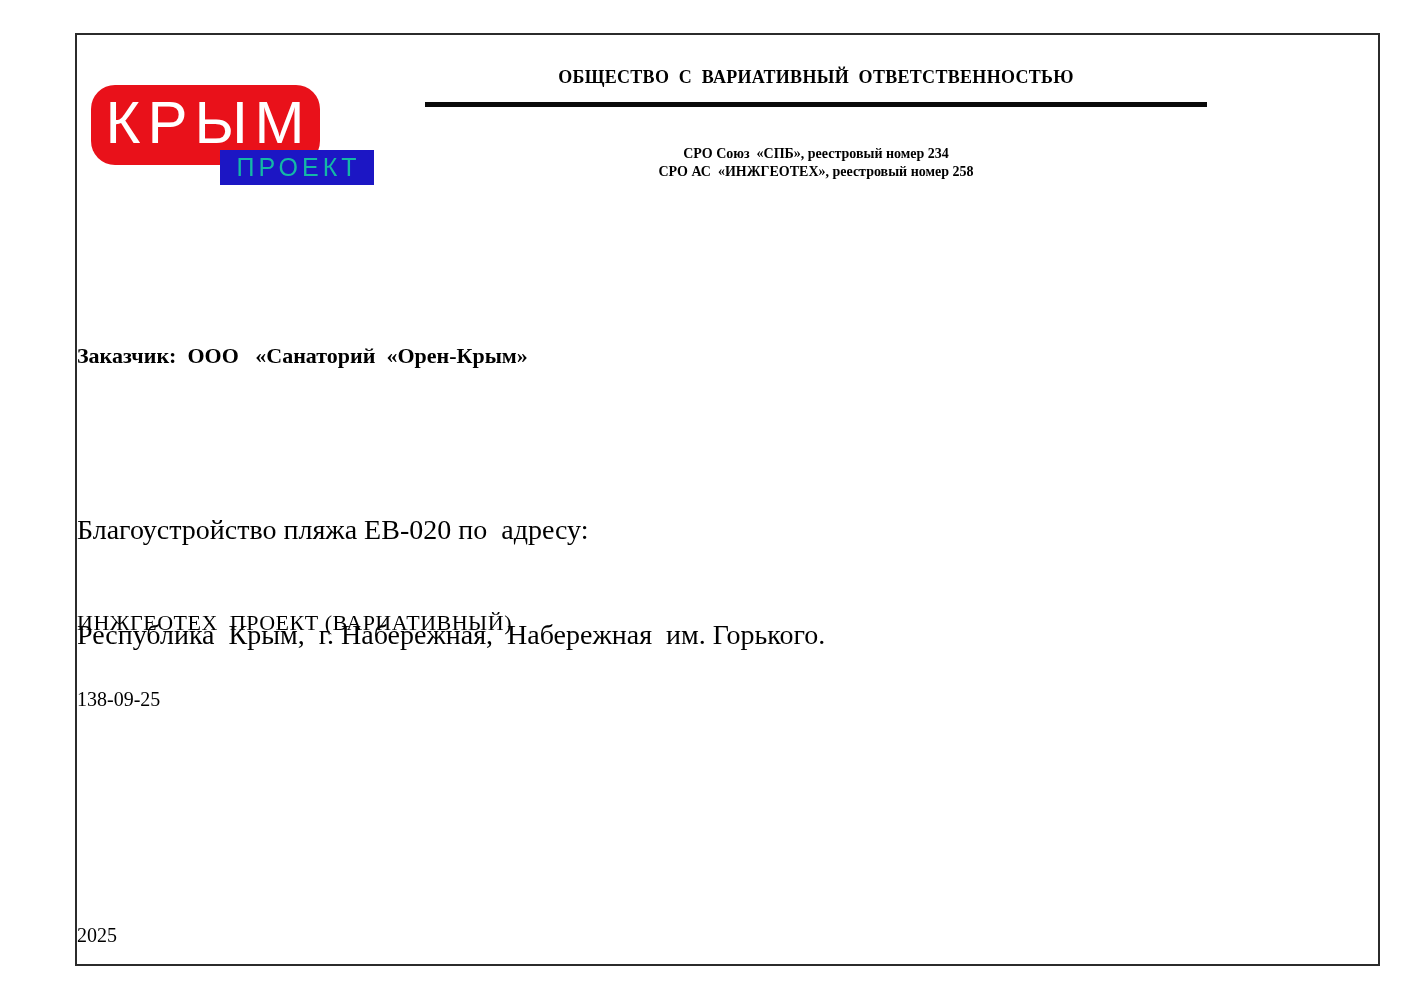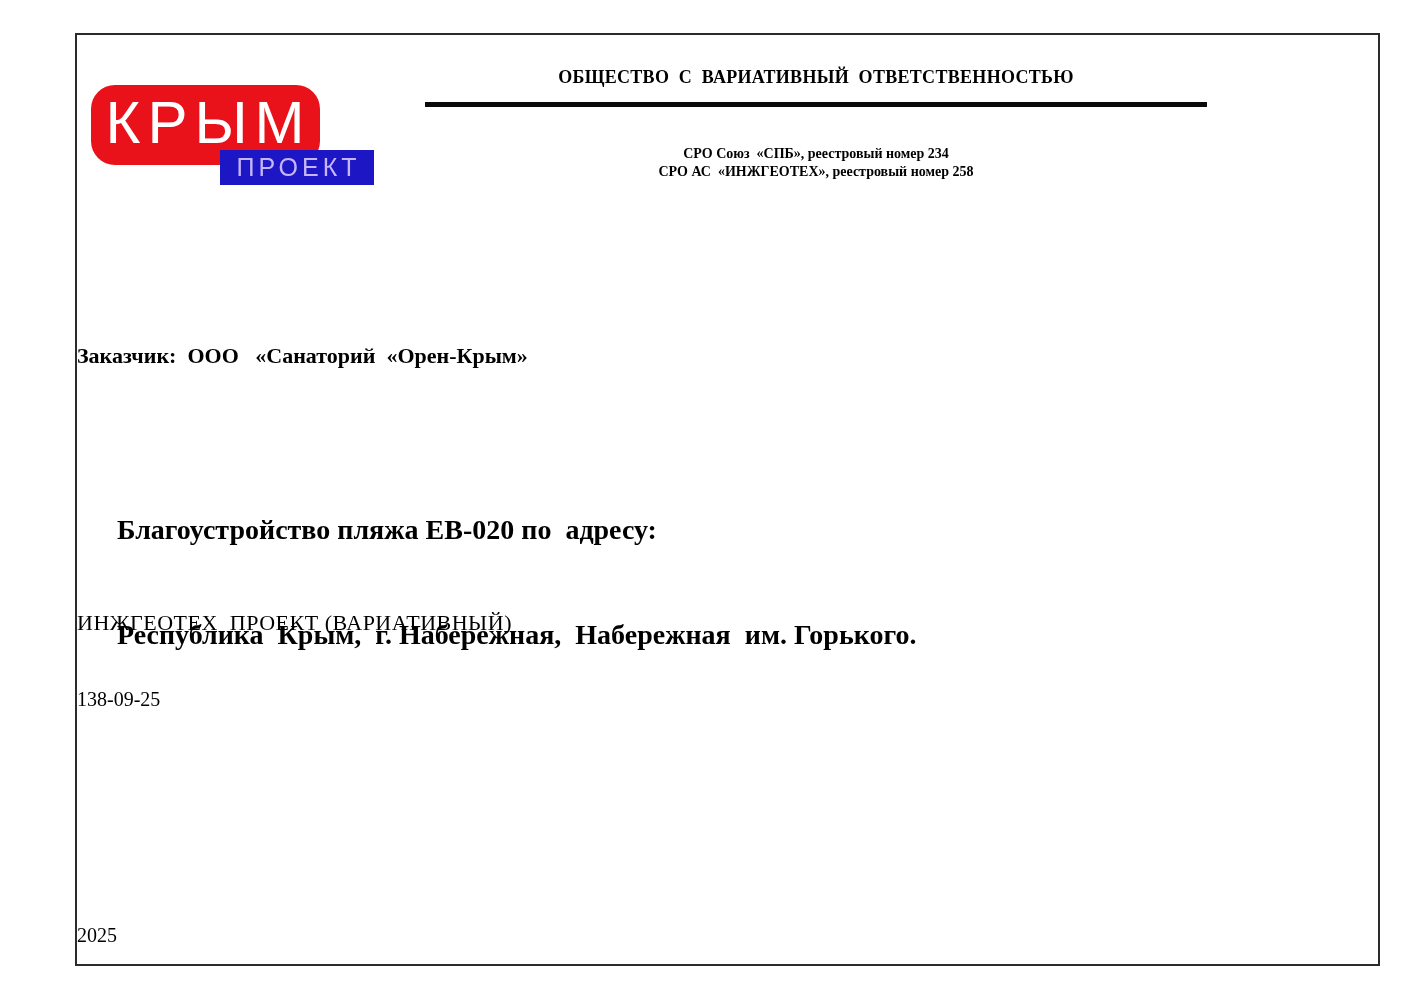--- a/index.html
+++ b/index.html
@@ -64,21 +64,21 @@
     background: #1c16c4;
     display: flex;
     align-items: center;
     justify-content: center;
   }
   .logo-blue span {
     font-family: "Liberation Sans", "DejaVu Sans", sans-serif;
     font-size: 25px;
     font-weight: 400;
     letter-spacing: 4px;
-    color: #c4b5fd;
+    color: #14b8a6;
     line-height: 1;
     padding-left: 3px;
   }
   
   .header-block {
     position: absolute;
     left: 348px;
     top: 31px;
     width: 782px;
     text-align: center;
@@ -120,23 +120,22 @@
     white-space: pre;
   }
   .customer-line {
     top: 308px;
     font-size: 22px;
     font-weight: bold;
   }
   .project-title {
     top: 407px;
     font-size: 28px;
-    font-weight: bold;
+    font-weight: normal;
     line-height: 35px;
-    padding-left: 40px;
   }
   .stage-line {
     top: 575px;
     font-size: 22px;
     letter-spacing: 0.5px;
   }
   .code-line {
     top: 653px;
     font-size: 20px;
   }

